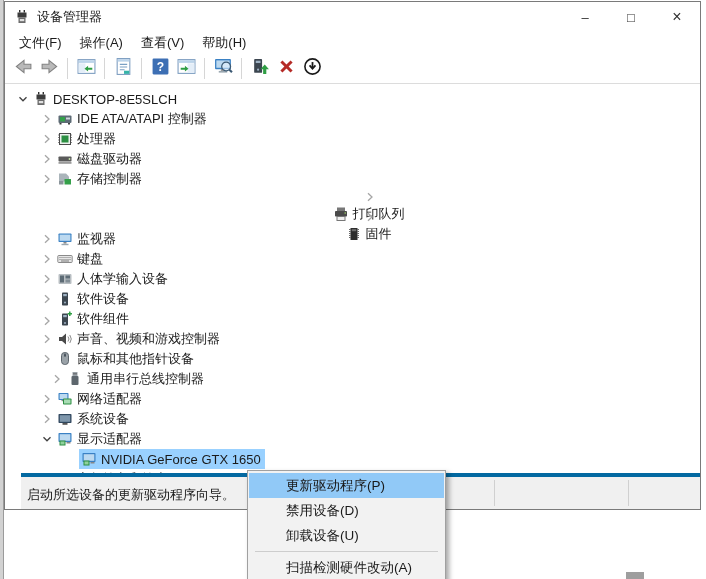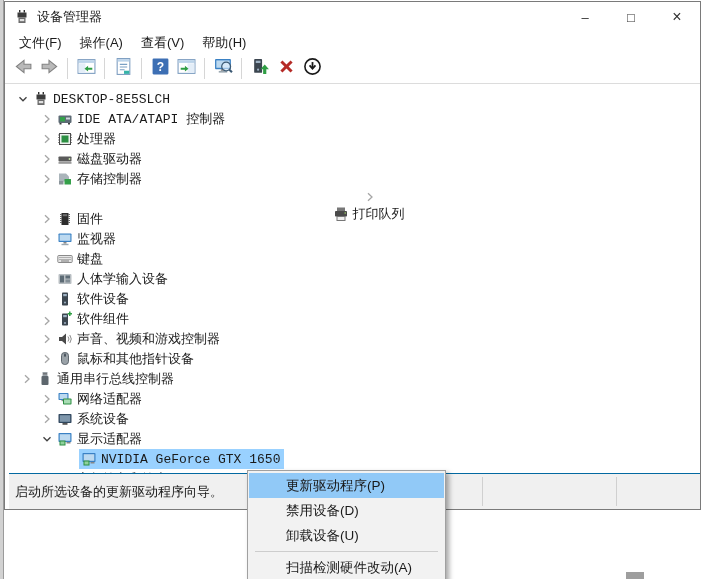--- a/index.html
+++ b/index.html
@@ -32,32 +32,32 @@
   
   .toolbar { position:absolute; left:0; top:52px; right:0; height:30px; background:#fff;
     border-bottom:1px solid #dcdcdc; display:flex; align-items:center; padding-left:5px; }
   .tbtn { width:26px; height:26px; display:flex; align-items:center; justify-content:center; }
   .tbtn svg { width:19px; height:19px; }
   .tsep { width:1px; height:21px; background:#d6d6d6; margin:0 5px; }
 
   
   .treeview { position:absolute; left:0; top:82px; right:0; bottom:36px; background:#fff;
     padding-top:5px; overflow:hidden; }
-  .trow { height:20px; display:flex; align-items:center; white-space:nowrap;font-family:Liberation Mono, monospace; }
+  .trow { height:20px; display:flex; align-items:center; white-space:nowrap; }
   .chev { width:16px; height:16px; flex:0 0 auto; }
   .chev svg { width:16px; height:16px; }
   .rowinner { display:flex; align-items:center; height:20px; padding:0 4px 0 0; }
   .rowinner.selected { background:var(--sel); }
   .ticon { width:16px; height:16px; margin:0 4px 0 2px; flex:0 0 auto; }
   .ticon svg { width:16px; height:16px; }
   .tlabel { font-size:13px; }
 
   
-  .statusbar { position:absolute; left:4px; right:0; bottom:0; height:36px;
-    background:var(--sbbg); border-top:1px solid #0369a1; }
+  .statusbar { position:absolute; left:16px; right:0; bottom:0; height:36px;
+    background:var(--sbbg); border-top:4px solid #0369a1; }
   .status-text { position:absolute; left:6px; top:9px; font-size:13px; }
   .sb-div { position:absolute; top:3px; bottom:3px; width:1px; background:#d0d0d0; }
   .sb-div.d1 { left:473px; }
   .sb-div.d2 { left:607px; }
 
   
   .ctx { position:absolute; left:247px; top:470px; width:199px; height:120px;
     background:var(--menubg); border:1px solid #a0a0a0;
     box-shadow:3px 3px 5px rgba(0,0,0,0.35); padding:2px 0; z-index:50; }
   .citem { height:25px; line-height:25px; font-size:13.5px; padding-left:37px;
@@ -249,21 +249,21 @@
           <span class="rowinner">
             <span class="ticon"><svg viewBox="0 0 16 16" xmlns="http://www.w3.org/2000/svg">
                 <rect x="4" y="1.5" width="8" height="3.5" fill="#777"></rect>
                 <rect x="2" y="5" width="12" height="5.5" rx="0.8" fill="#4a4a4a"></rect>
                 <circle cx="12.2" cy="7" r="0.8" fill="#9fd468"></circle>
                 <rect x="4" y="10.5" width="8" height="4" fill="#f0f0f0" stroke="#777"></rect>
               </svg></span>
             <span class="tlabel">打印队列</span>
           </span>
         </div>
-        <div class="trow" style="padding-left: 34px;">
+        <div class="trow" style="padding-left: 34px; flex-direction: column;">
           <span class="chev"><svg viewBox="0 0 16 16" xmlns="http://www.w3.org/2000/svg">
               <path d="M6 4.2 10 8l-4 3.8" fill="none" stroke="#a6a6a6" stroke-width="1.3"></path>
             </svg></span>
           <span class="rowinner">
             <span class="ticon"><svg viewBox="0 0 16 16" xmlns="http://www.w3.org/2000/svg">
                 <path d="M3 3.5h1.5M3 5.5h1.5M3 7.5h1.5M3 9.5h1.5M3 11.5h1.5M11.5 3.5H13M11.5 5.5H13M11.5 7.5H13M11.5 9.5H13M11.5 11.5H13" stroke="#6a6a6a"></path>
                 <rect x="4.5" y="2" width="7" height="12" fill="#2d2d2d"></rect>
                 <rect x="5.8" y="3.2" width="4.4" height="2" fill="#6e6e6e"></rect>
               </svg></span>
             <span class="tlabel">固件</span>
@@ -354,21 +354,21 @@
             </svg></span>
           <span class="rowinner">
             <span class="ticon"><svg viewBox="0 0 16 16" xmlns="http://www.w3.org/2000/svg">
                 <rect x="4.5" y="1.5" width="7" height="12" rx="3.2" fill="#9aa2a8" stroke="#5d666d"></rect>
                 <line x1="8" y1="1.5" x2="8" y2="6" stroke="#5d666d"></line>
                 <rect x="7.2" y="3" width="1.6" height="2.6" rx="0.8" fill="#3c4650"></rect>
               </svg></span>
             <span class="tlabel">鼠标和其他指针设备</span>
           </span>
         </div>
-        <div class="trow" style="padding-left: 14px;">
+        <div class="trow" style="padding-left: 44px;">
           <span class="chev"><svg viewBox="0 0 16 16" xmlns="http://www.w3.org/2000/svg">
               <path d="M6 4.2 10 8l-4 3.8" fill="none" stroke="#a6a6a6" stroke-width="1.3"></path>
             </svg></span>
           <span class="rowinner">
             <span class="ticon"><svg viewBox="0 0 16 16" xmlns="http://www.w3.org/2000/svg">
                 <rect x="5.5" y="1" width="5" height="4" fill="#9aa2a8"></rect>
                 <rect x="6.5" y="2" width="1" height="1.5" fill="#4a4a4a"></rect>
                 <rect x="8.5" y="2" width="1" height="1.5" fill="#4a4a4a"></rect>
                 <rect x="4.5" y="5" width="7" height="9" rx="1" fill="#5d666d"></rect>
               </svg></span>

